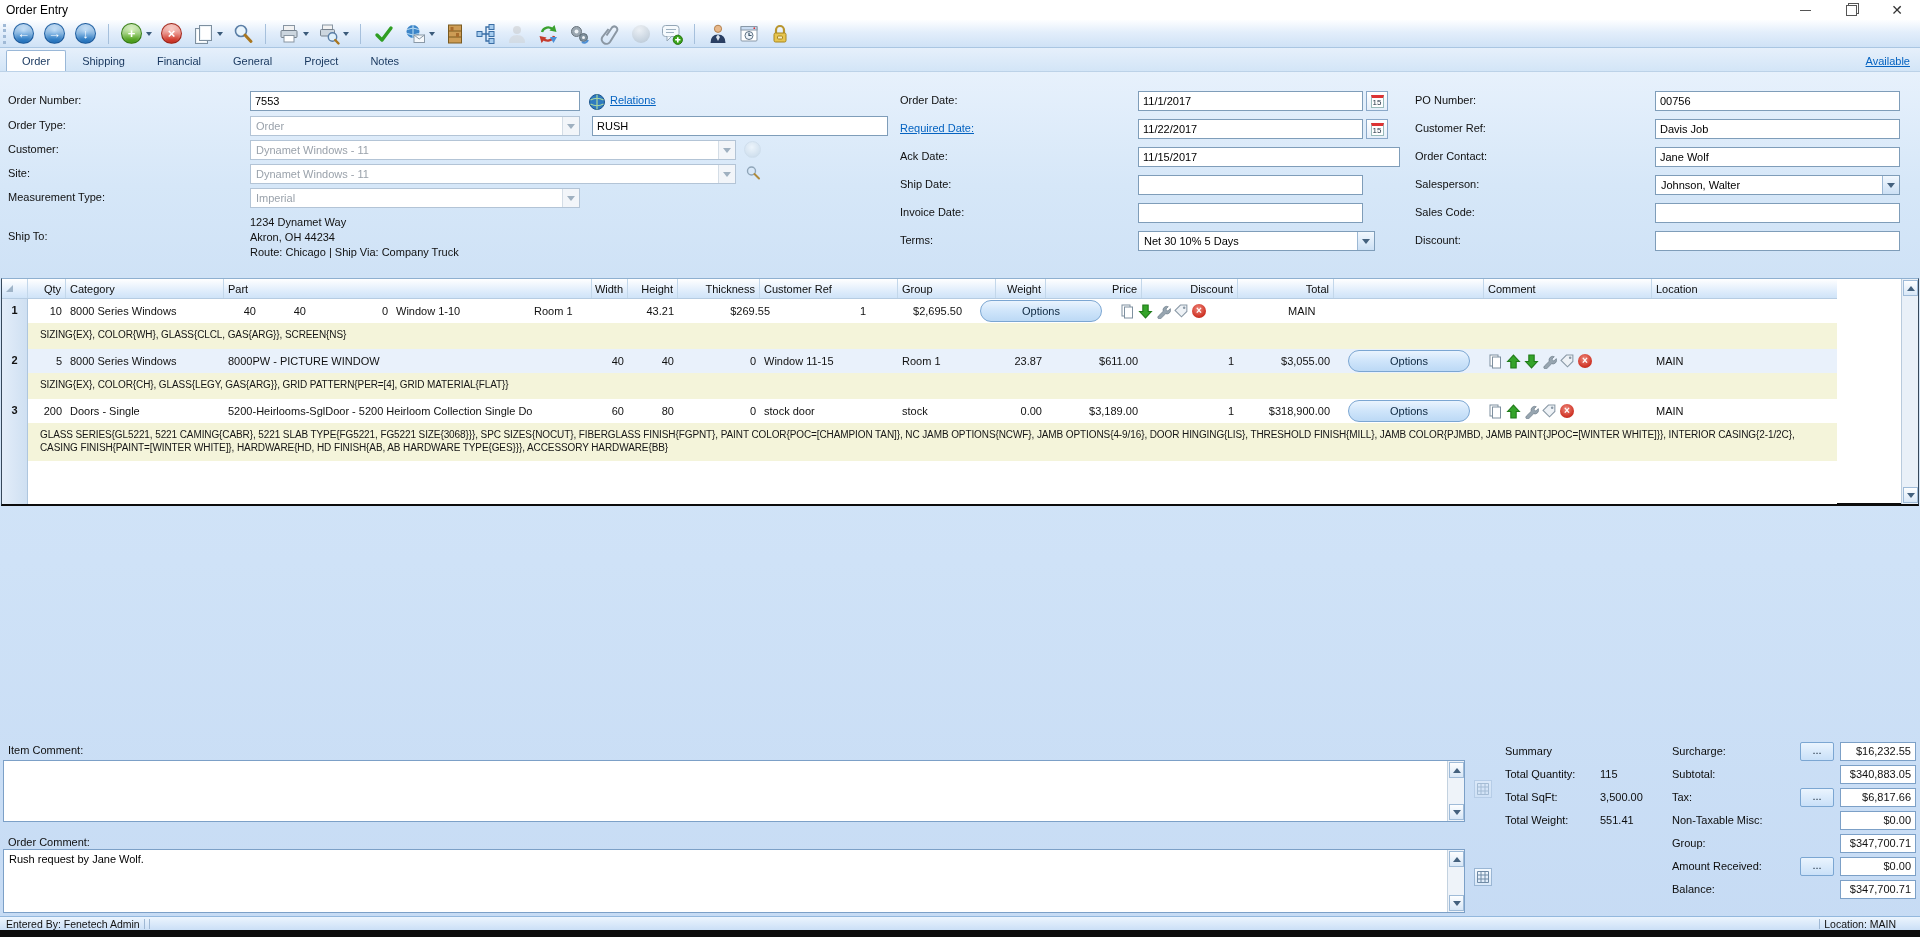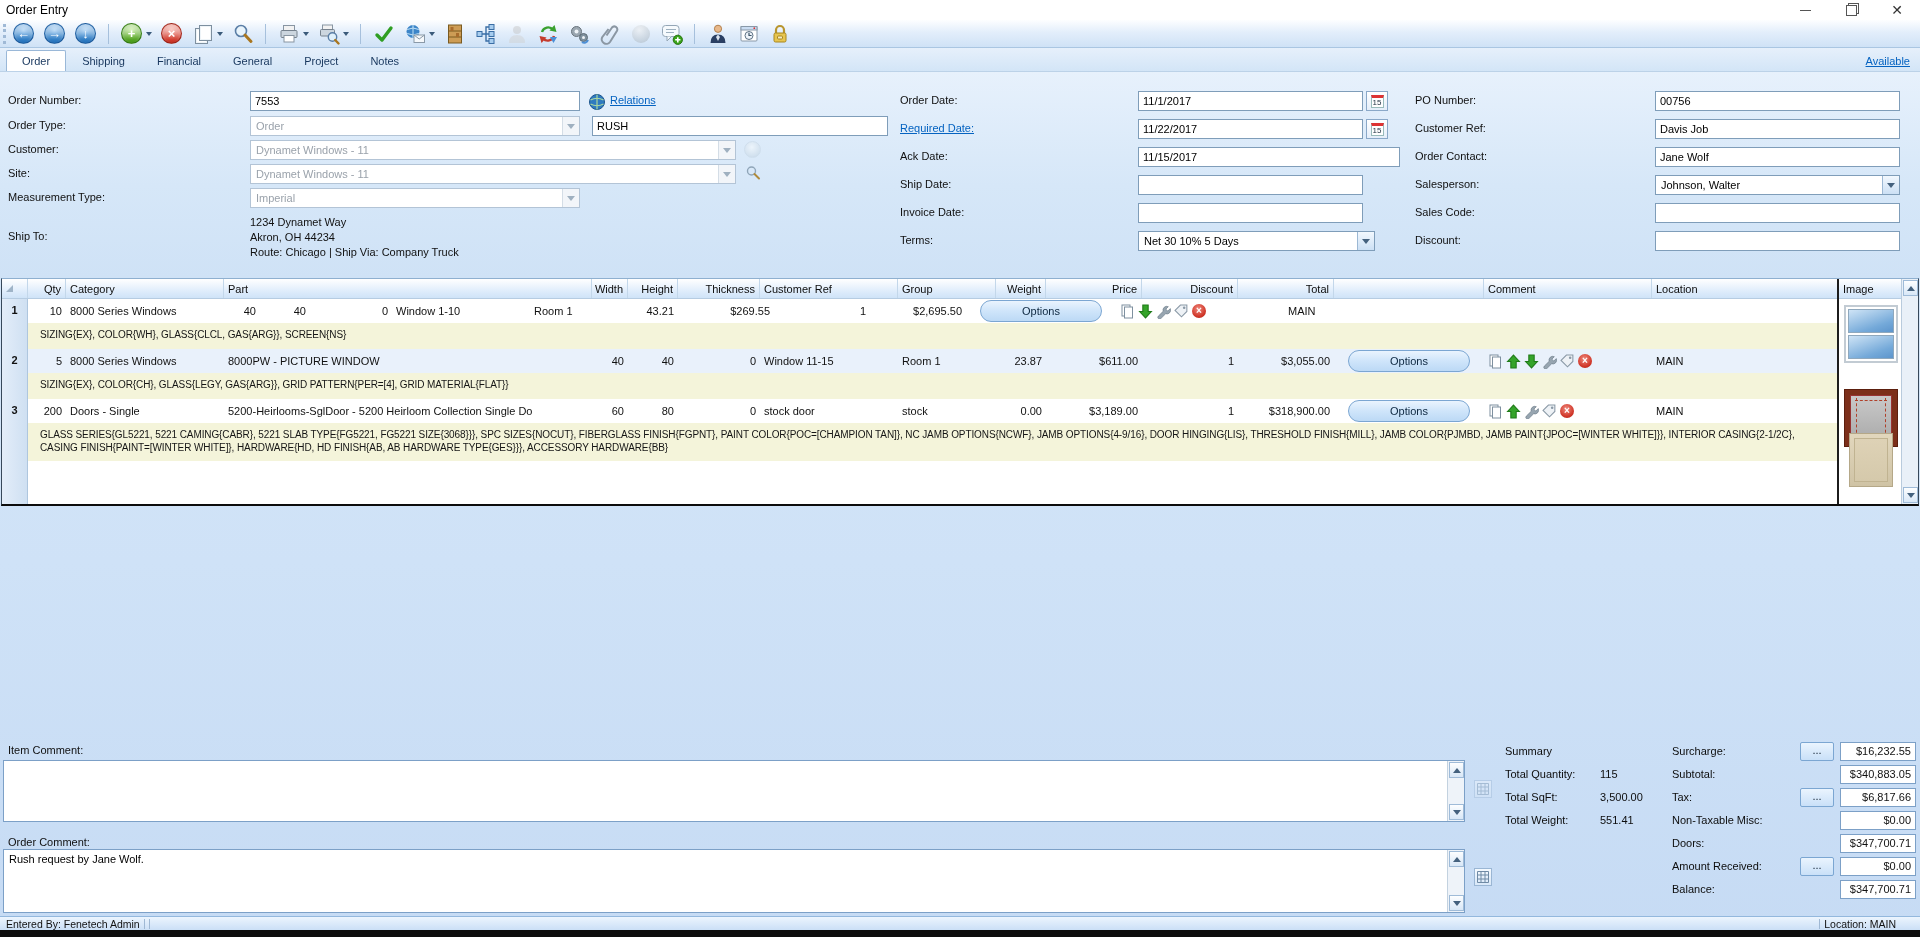--- a/index.html
+++ b/index.html
@@ -594,33 +594,20 @@
         <div class="gut col-gutter"></div>
         <div class="sr-cream">GLASS SERIES{GL5221, 5221 CAMING{CABR}, 5221 SLAB TYPE{FG5221, FG5221 SIZE{3068}}}, SPC SIZES{NOCUT}, FIBERGLASS FINISH{FGPNT}, PAINT COLOR{POC=[CHAMPION TAN]}, NC JAMB OPTIONS{NCWF}, JAMB OPTIONS{4-9/16}, DOOR HINGING{LIS}, THRESHOLD FINISH{MILL}, JAMB COLOR{PJMBD, JAMB PAINT{JPOC=[WINTER WHITE]}}, INTERIOR CASING{2-1/2C}, CASING FINISH{PAINT=[WINTER WHITE]}, HARDWARE{HD, HD FINISH{AB, AB HARDWARE TYPE{GES}}}, ACCESSORY HARDWARE{BB}</div>
       </div>
 
       <div class="fillrow">
         <div class="gut col-gutter"></div>
         <div class="fr-body"></div>
       </div>
     </div>
 
-    <div class="imgcol">
-      <div class="hc">Image</div>
-      <div class="thumb th-win" style="top:26px">
-        <div class="pane"></div>
-          <div class="pane"></div>
-      </div>
-      <div class="thumb th-door2" style="top:90px">
-          <div class="inner"></div>
-        </div>
-      <div class="thumb th-door3" style="top:154px">
-          <div class="inner"></div>
-        </div>
-    </div>
 
     <div class="vsb">
       <span class="sbtn sb-up">
           <span class="tri-up"></span>
         </span>
       <span class="sbtn sb-dn">
           <span class="tri-dn"></span>
         </span>
     </div>
   </div>
@@ -674,21 +661,21 @@
     <div class="sumlbl" style="left:1672px;top:30px">Subtotal:</div>
     <div class="sumbox" style="left:1840px;top:27px">$340,883.05</div>
 
     <div class="sumlbl" style="left:1672px;top:53px">Tax:</div>
     <span class="dotsbtn" style="left:1800px;top:50px">...</span>
     <div class="sumbox" style="left:1840px;top:50px">$6,817.66</div>
 
     <div class="sumlbl" style="left:1672px;top:76px">Non-Taxable Misc:</div>
     <div class="sumbox" style="left:1840px;top:73px">$0.00</div>
 
-    <div class="sumlbl" style="left:1672px;top:99px">Doors:</div>
+    <div class="sumlbl" style="left:1672px;top:99px">Group:</div>
     <div class="sumbox" style="left:1840px;top:96px">$347,700.71</div>
 
     <div class="sumlbl" style="left:1672px;top:122px">Amount Received:</div>
     <span class="dotsbtn" style="left:1800px;top:119px">...</span>
     <div class="sumbox" style="left:1840px;top:119px">$0.00</div>
 
     <div class="sumlbl" style="left:1672px;top:145px">Balance:</div>
     <div class="sumbox" style="left:1840px;top:142px">$347,700.71</div>
   </div>
 

